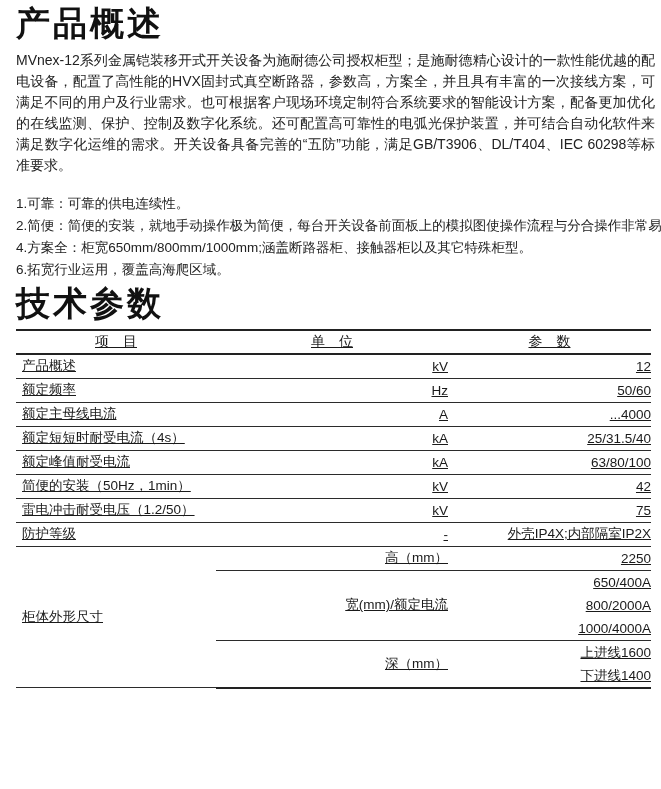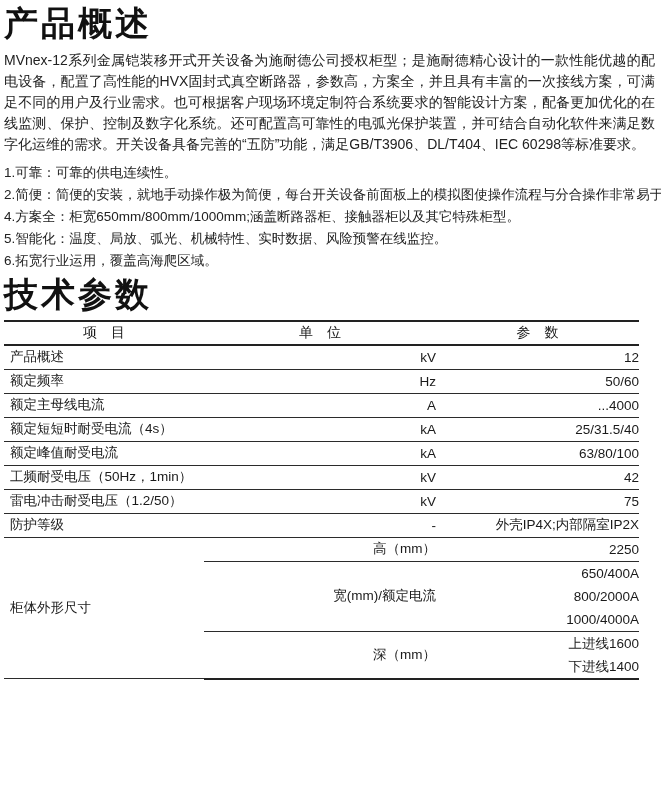--- a/index.html
+++ b/index.html
@@ -3,52 +3,53 @@
 <meta charset="utf-8">
 <style>
   * { box-sizing: border-box; margin: 0; padding: 0; }
   html, body {
     width: 661px; height: 789px;
     background: #ffffff;
     color: #1a1a1a;
     font-family: "Liberation Sans", sans-serif;
     overflow: hidden;
   }
-  .page { padding: 5px 6px 0 4px; }
+  .page { padding: 5px 6px 0 16px; }
 
   h1.sec-title {
     font-size: 34px;
     line-height: 37px;
     font-weight: 700;
     letter-spacing: 3px;
     color: #111;
   }
   .overview-body {
     margin-top: 8px;
     font-size: 14px;
     line-height: 21px;
     text-align: justify;
     color: #222;
   }
   .h-features { margin-top: 25px; }
-  .features { margin-top: 7px; }
+  .features { margin-top: 17px; }
   .feat {
     font-size: 13.5px;
     line-height: 22px;
     color: #222;
     white-space: nowrap;
   }
   .h-specs { margin-top: 4px; }
 
   table.specs {
     margin-top: 7px;
     width: 635px;
     border-collapse: collapse;
     border-top: 2px solid #222;
     table-layout: fixed;
+    text-decoration: underline;
   }
   col.c1 { width: 200px; }
   col.c2 { width: 232px; }
   col.c3 { width: 203px; }
   table.specs th {
     font-weight: 400;
     font-size: 14px;
     height: 24px;
     text-align: center;
     border-bottom: 2px solid #222;
@@ -78,21 +79,20 @@
 
 <div class="page">
 
   <h1 class="sec-title">产品概述</h1>
   <p class="overview-body">MVnex-12系列金属铠装移开式开关设备为施耐德公司授权柜型；是施耐德精心设计的一款性能优越的配电设备，配置了高性能的HVX固封式真空断路器，参数高，方案全，并且具有丰富的一次接线方案，可满足不同的用户及行业需求。也可根据客户现场环境定制符合系统要求的智能设计方案，配备更加优化的在线监测、保护、控制及数字化系统。还可配置高可靠性的电弧光保护装置，并可结合自动化软件来满足数字化运维的需求。开关设备具备完善的“五防”功能，满足GB/T3906、DL/T404、IEC 60298等标准要求。</p>
 
   <div class="features">
     <div class="feat">1.可靠：可靠的供电连续性。</div>
     <div class="feat">2.简便：简便的安装，就地手动操作极为简便，每台开关设备前面板上的模拟图使操作流程与分合操作非常易于理解。</div>
     <div class="feat">4.方案全：柜宽650mm/800mm/1000mm;涵盖断路器柜、接触器柜以及其它特殊柜型。</div>
-    <div class="feat">5.智能化：温度、局放、弧光、机械特性、实时数据、风险预警在线监控。</div>
     <div class="feat">6.拓宽行业运用，覆盖高海爬区域。</div>
   </div>
 
   <h1 class="sec-title h-specs">技术参数</h1>
 
   <table class="specs">
     <colgroup>
         <col class="c1">
         <col class="c2">
         <col class="c3">
@@ -124,21 +124,21 @@
         <td class="item">额定短短时耐受电流（4s）</td>
         <td class="unit">kA</td>
         <td class="val">25/31.5/40</td>
       </tr>
       <tr>
         <td class="item">额定峰值耐受电流</td>
         <td class="unit">kA</td>
         <td class="val">63/80/100</td>
       </tr>
       <tr>
-        <td class="item">工频耐受电压（50Hz，1min）</td>
+        <td class="item">简便的安装（50Hz，1min）</td>
         <td class="unit">kV</td>
         <td class="val">42</td>
       </tr>
       <tr>
         <td class="item">雷电冲击耐受电压（1.2/50）</td>
         <td class="unit">kV</td>
         <td class="val">75</td>
       </tr>
       <tr>
         <td class="item">防护等级</td>

